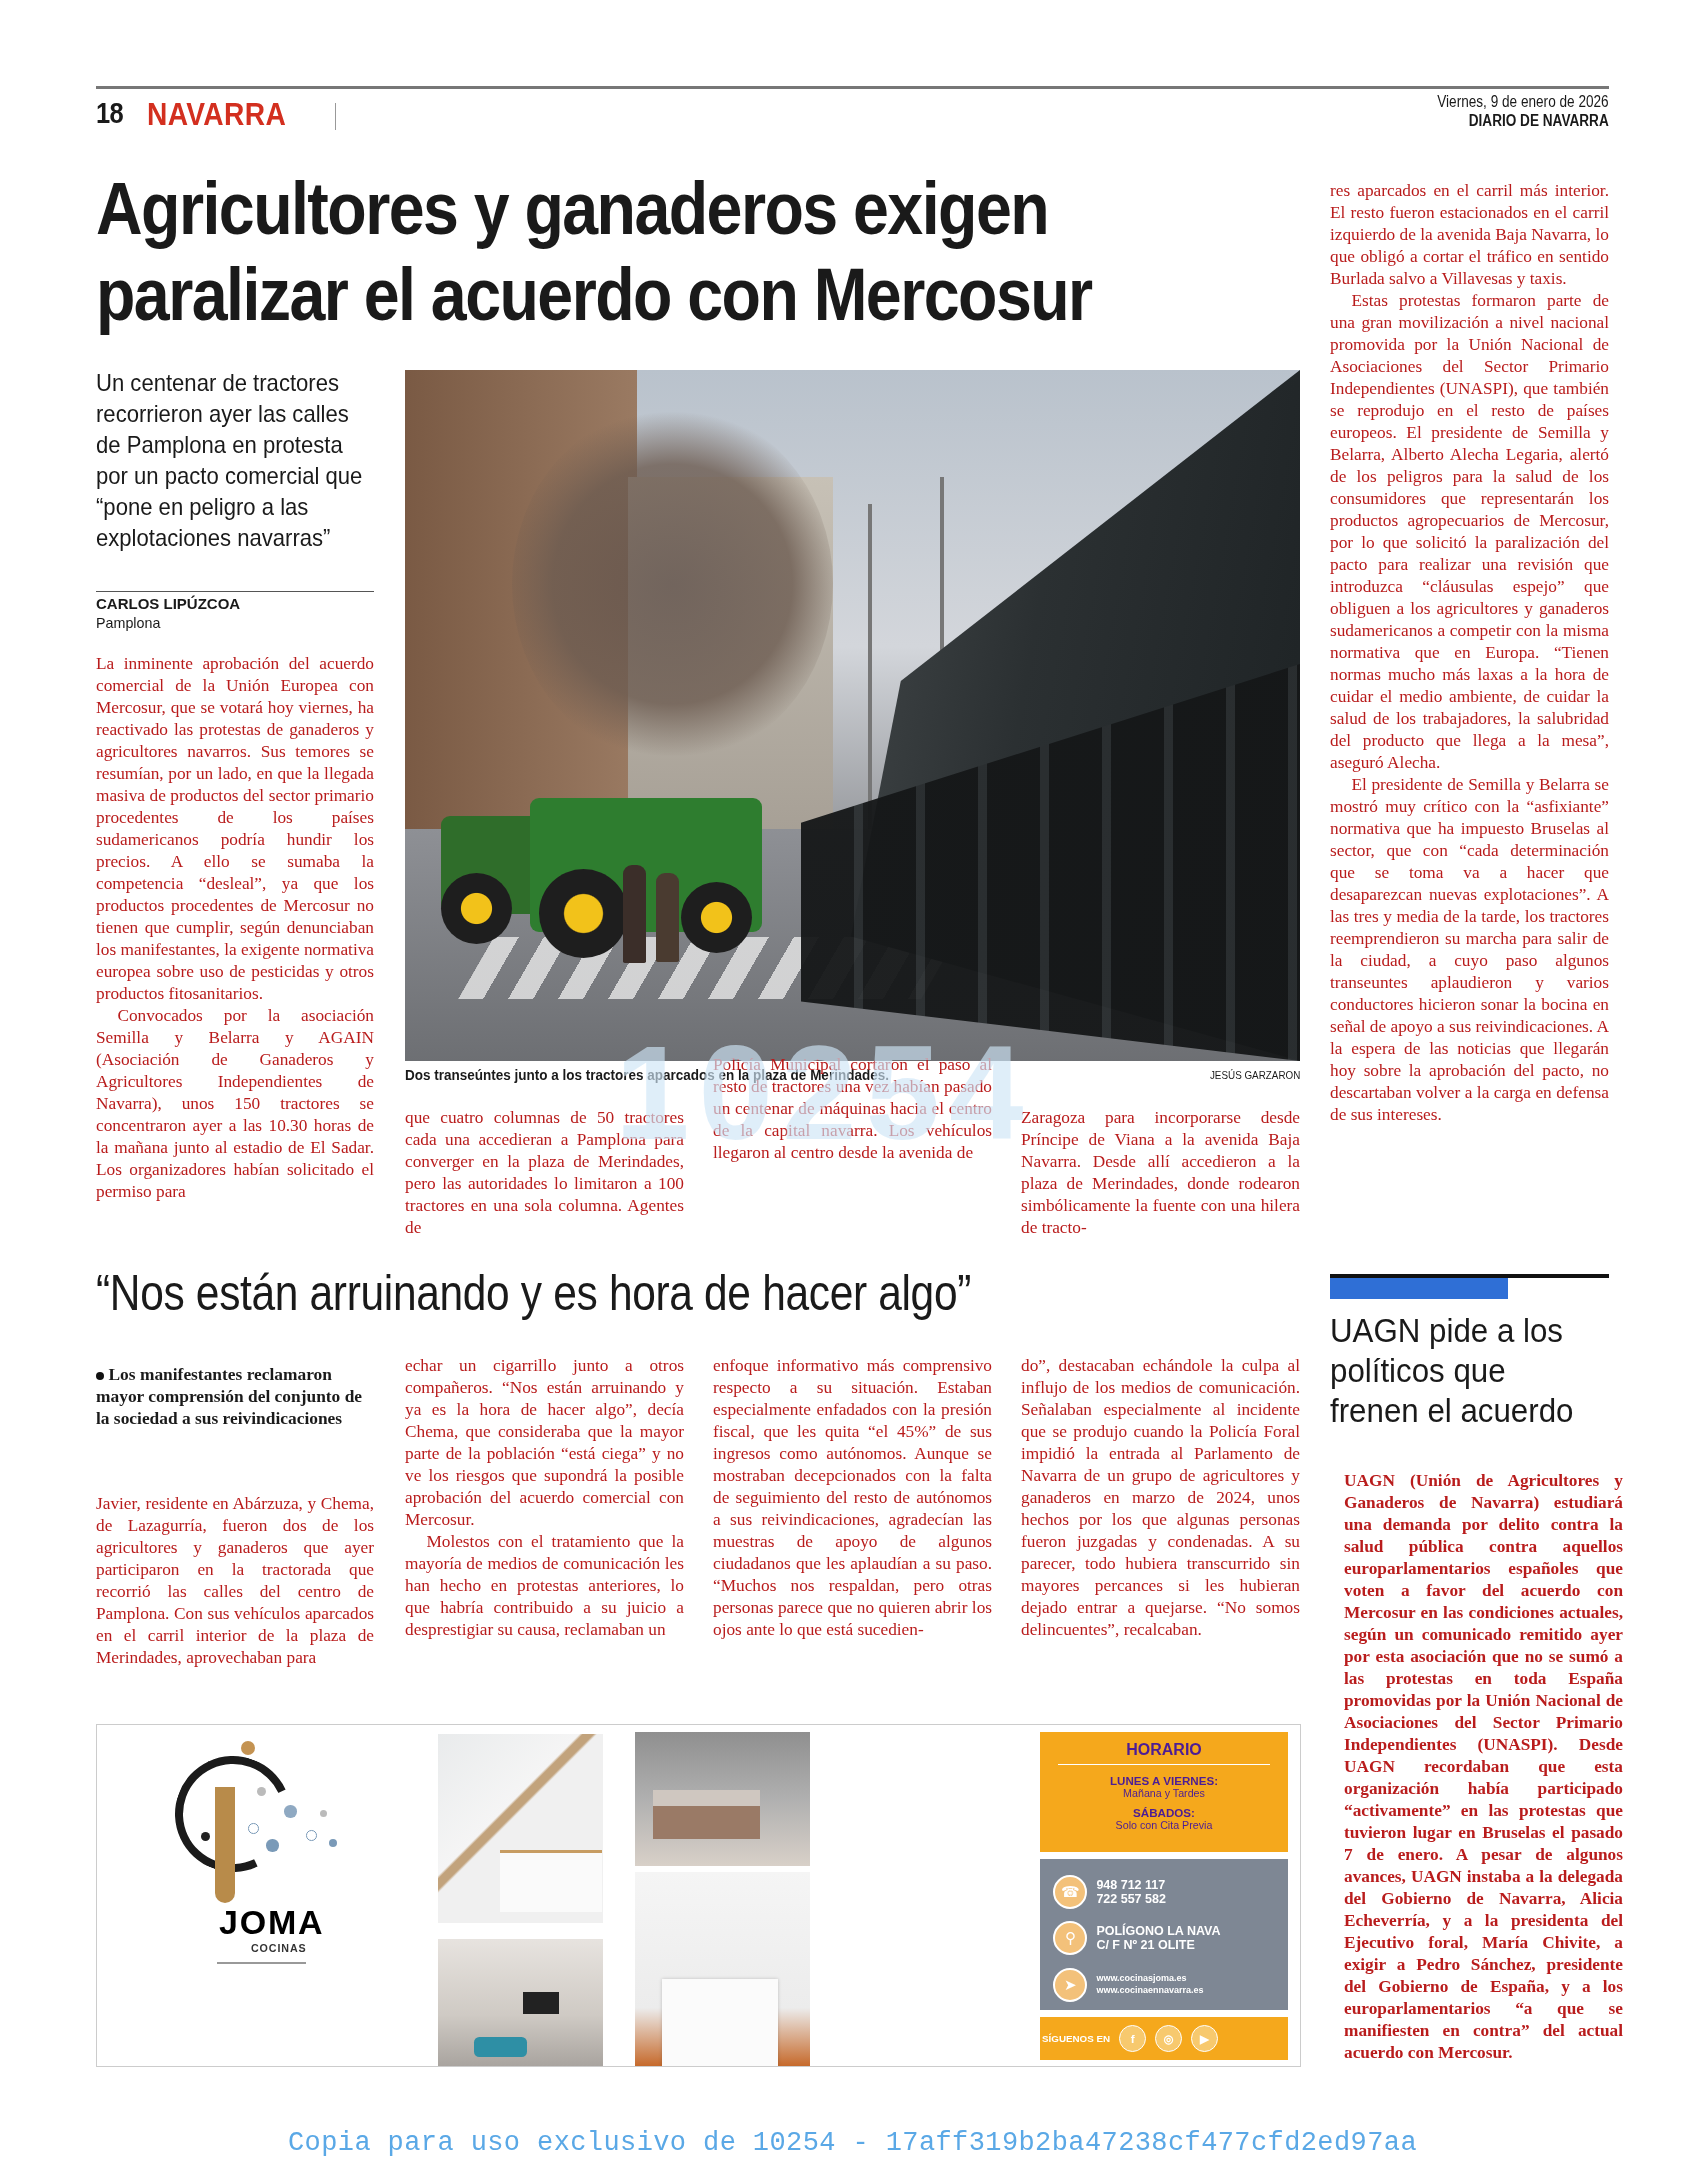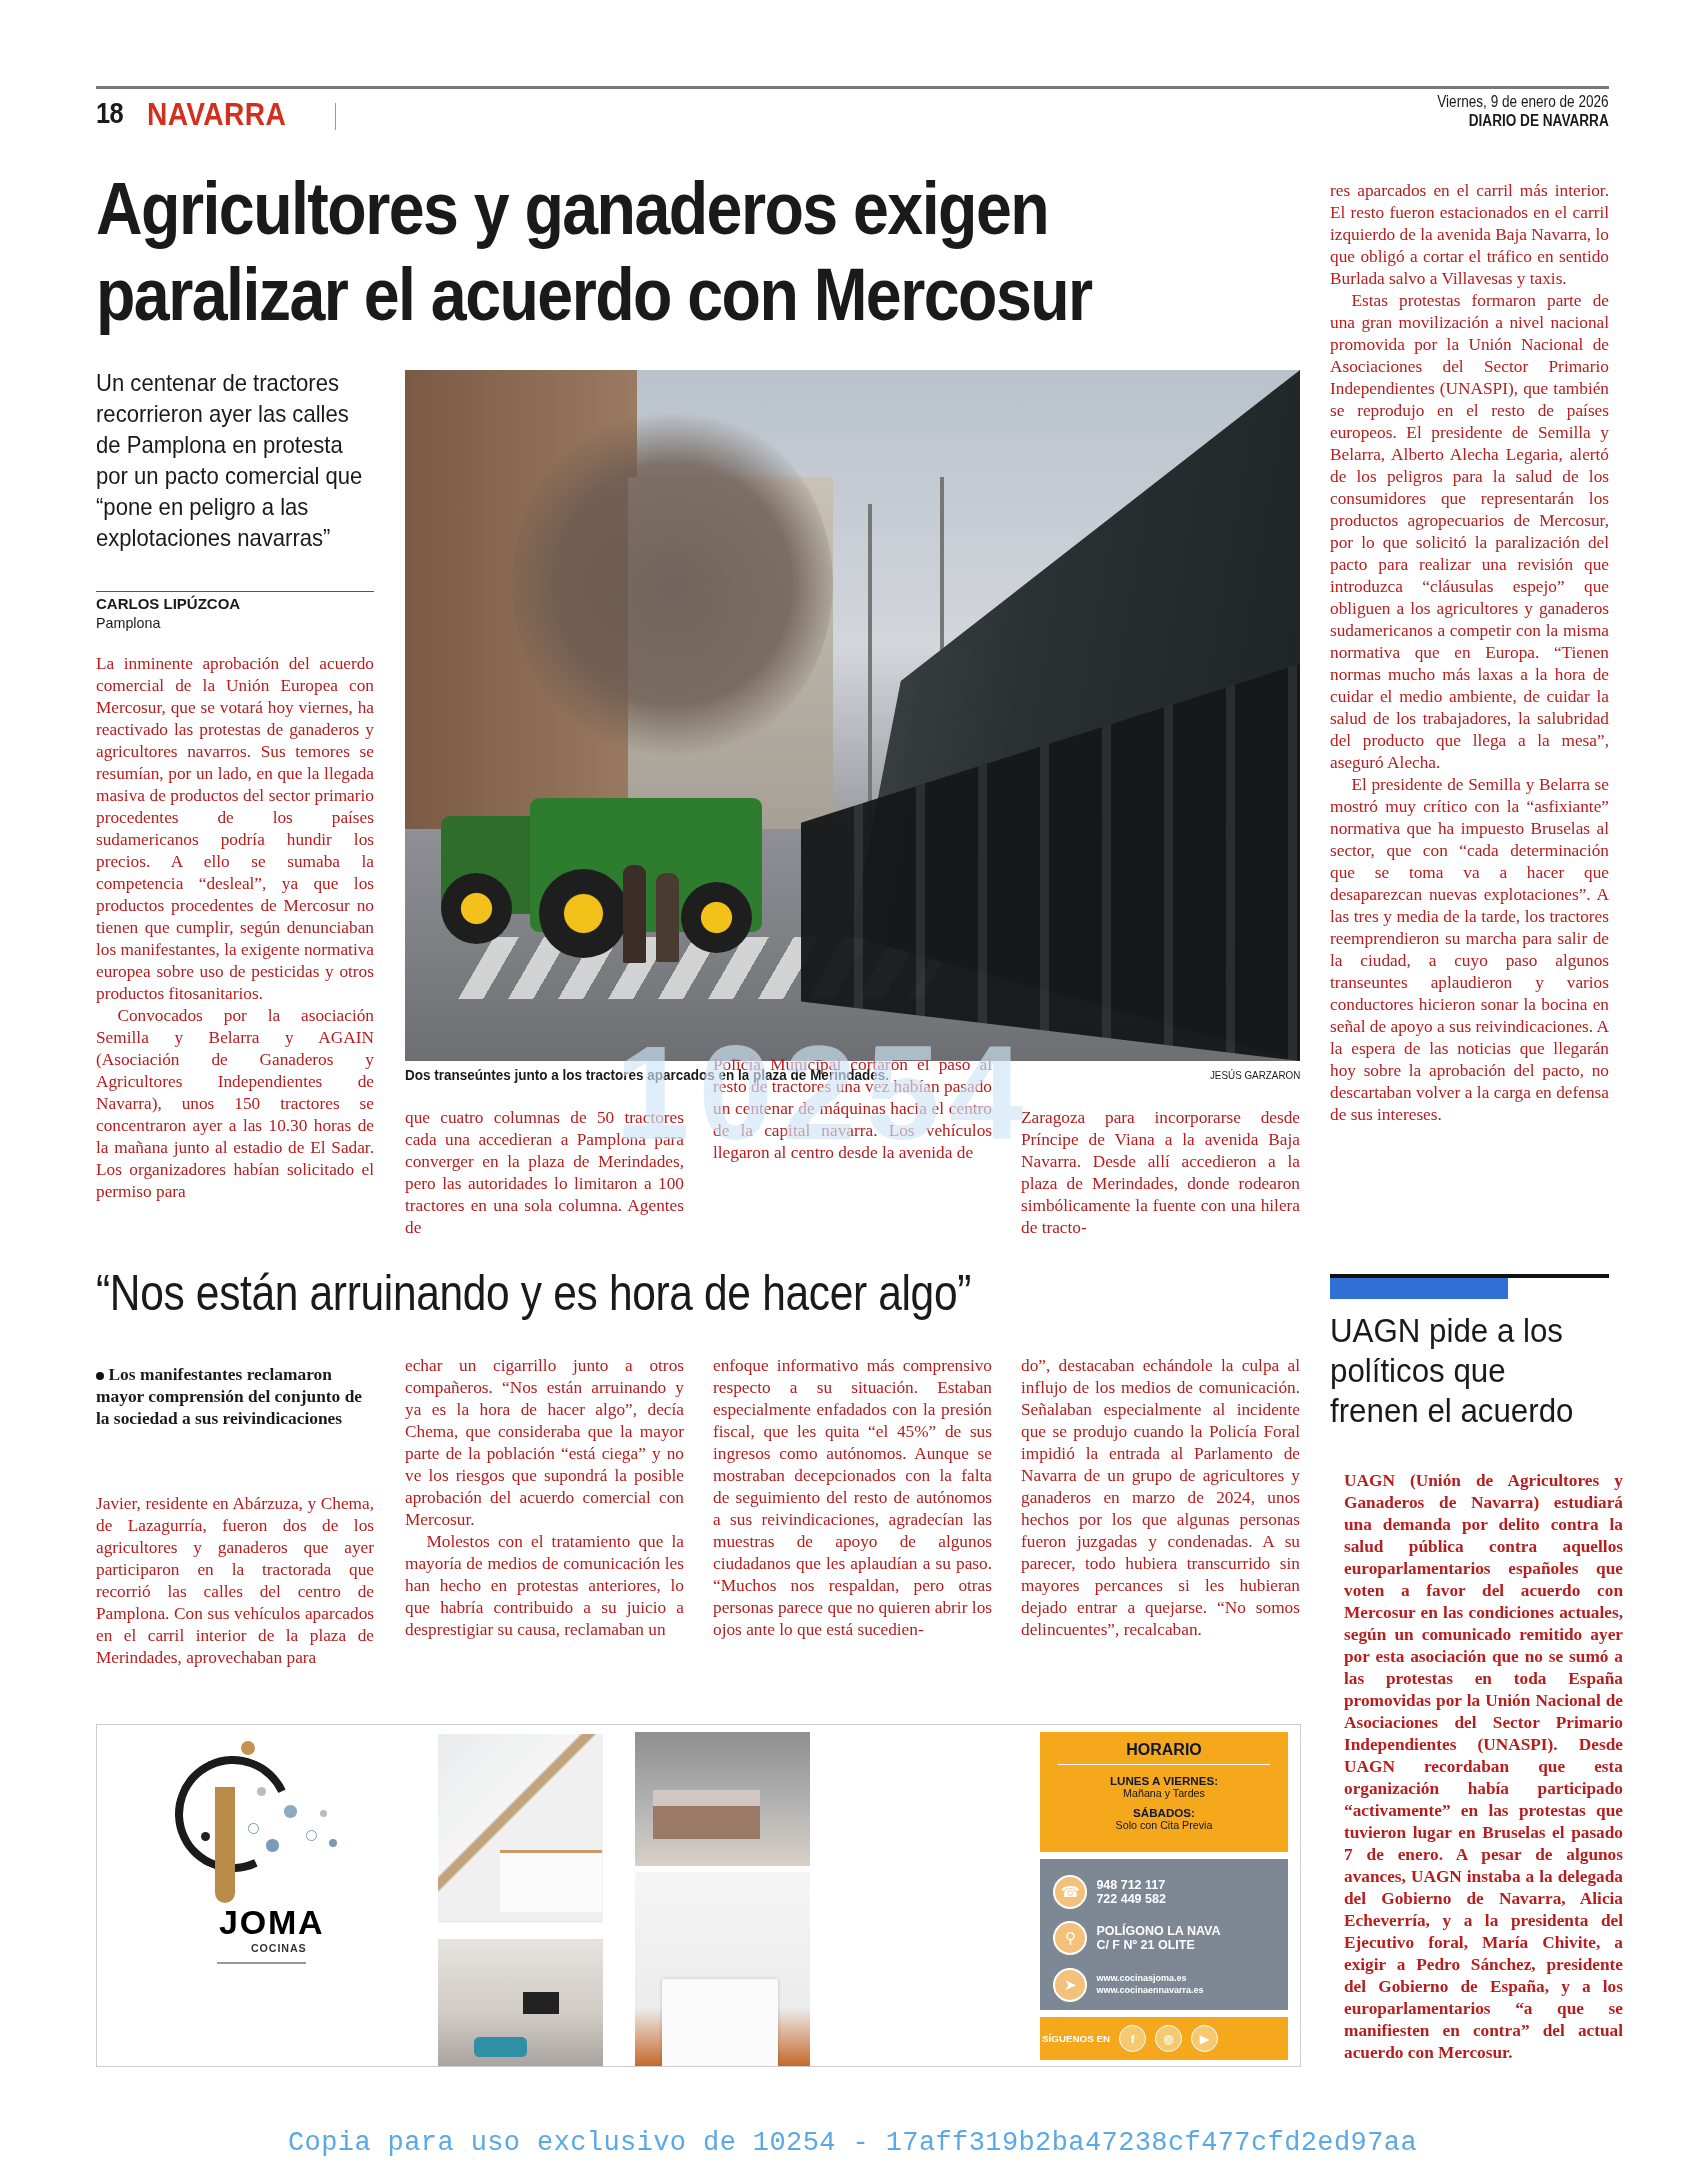--- a/index.html
+++ b/index.html
@@ -81,21 +81,21 @@
   .adimg { position:absolute; background:#ddd; overflow:hidden; }
   .img-bath { left:341px; top:9px; width:165px; height:189px; background: linear-gradient(135deg,#e9ebec 0%,#f5f5f5 40%,#c2a37c 41% 44%,#f0f0f0 45%); }
   .img-bath .cab { position:absolute; left:62px; top:116px; width:102px; height:62px; background:#fafafa; border-top:3.6px solid #c79c62; }
   .img-bed { left:538px; top:7.1px; width:175px; height:134px; background: linear-gradient(180deg,#8f8f8f 0%,#b0b0b0 50%,#d8d0c8 100%); }
   .img-bed .bed { position:absolute; left:18px; top:58px; width:107px; height:49px; background:#9a7a66; border-top: 16px solid #cfc7c0; }
   .img-living { left:341px; top:214px; width:165px; height:127px; background: linear-gradient(180deg,#e7e3df 0%,#cfcac4 60%,#a9a49f 100%); }
   .img-living .tv { position:absolute; left:85px; top:53px; width:36px; height:22px; background:#222; }
   .img-living .ottoman { position:absolute; left:36px; top:98px; width:53px; height:19.6px; background:#2e8fa5; border-radius:5.3px; }
   .img-kitchen { left:538px; top:147px; width:175px; height:194px; background: linear-gradient(180deg,#f5f5f5 0%,#ececec 70%,#c66a2c 100%); }
   .img-kitchen .island { position:absolute; left:27px; top:107px; width:116px; height:87px; background:#fbfbfb; box-shadow: 0 0 3.6px rgba(0,0,0,.2); }
-  .ad-hours { position:absolute; left:943px; top:7.1px; width:248px; height:120px; background:#f5a81c; color:#0f172a; text-align:center; font-family: "Liberation Sans", sans-serif; }
+  .ad-hours { position:absolute; left:943px; top:7.1px; width:248px; height:120px; background:#f5a81c; color:#4c1d95; text-align:center; font-family: "Liberation Sans", sans-serif; }
   .ad-hours .h { font: bold 16px "Liberation Sans", sans-serif; margin-top: 9px; padding-bottom: 5.3px; border-bottom: 1.8px solid #fff; margin: 9px 18px 9px; }
   .ad-hours .l1 { font: bold 11.6px "Liberation Sans", sans-serif; }
   .ad-hours .l2 { font: 10.7px "Liberation Sans", sans-serif; margin-bottom: 7.1px; }
   .ad-contact { position:absolute; left:943px; top:134px; width:248px; height:151px; background:#7e8794; color:#fff; font-family: "Liberation Sans", sans-serif; }
   .crow { position:absolute; left:13.4px; display:flex; align-items:center; }
   .cicon { width:34px; height:34px; border-radius:50%; border:2.7px solid #fff; background:#f3c17a; display:flex; align-items:center; justify-content:center; color:#fff; font-size:15px; margin-right:9px; }
   .ctext { font: bold 12.5px/14.3px "Liberation Sans", sans-serif; }
   .ctext.small { font: bold 9px/11.6px "Liberation Sans", sans-serif; }
   .ad-follow { position:absolute; left:943px; top:292px; width:248px; height:43px; background:#f5a81c; color:#fff; display:flex; align-items:center; padding-left:2px; font: bold 9.8px "Liberation Sans", sans-serif; }
   .sicon { width:27px; height:27px; border-radius:50%; background:#f7c96e; border:1.8px solid #fff; margin-left:9px; display:flex; align-items:center; justify-content:center; font-size:11.6px; color:#fff; }
@@ -223,21 +223,21 @@
     <div class="l1">LUNES A VIERNES:</div>
     <div class="l2">Mañana y Tardes</div>
     <div class="l1">SÁBADOS:</div>
     <div class="l2">Solo con Cita Previa</div>
   </div>
   <div class="ad-contact">
     <div class="crow" style="top:16px;">
       <div class="cicon">☎</div>
       <div class="ctext">
           <div>948 712 117</div>
-          <div>722 449 582</div>
+          <div>722 557 582</div>
         </div>
     </div>
     <div class="crow" style="top:62px;">
       <div class="cicon">⚲</div>
       <div class="ctext">
           <div>POLÍGONO LA NAVA</div>
           <div>C/ F Nº 21 OLITE</div>
         </div>
     </div>
     <div class="crow" style="top:109px;">

